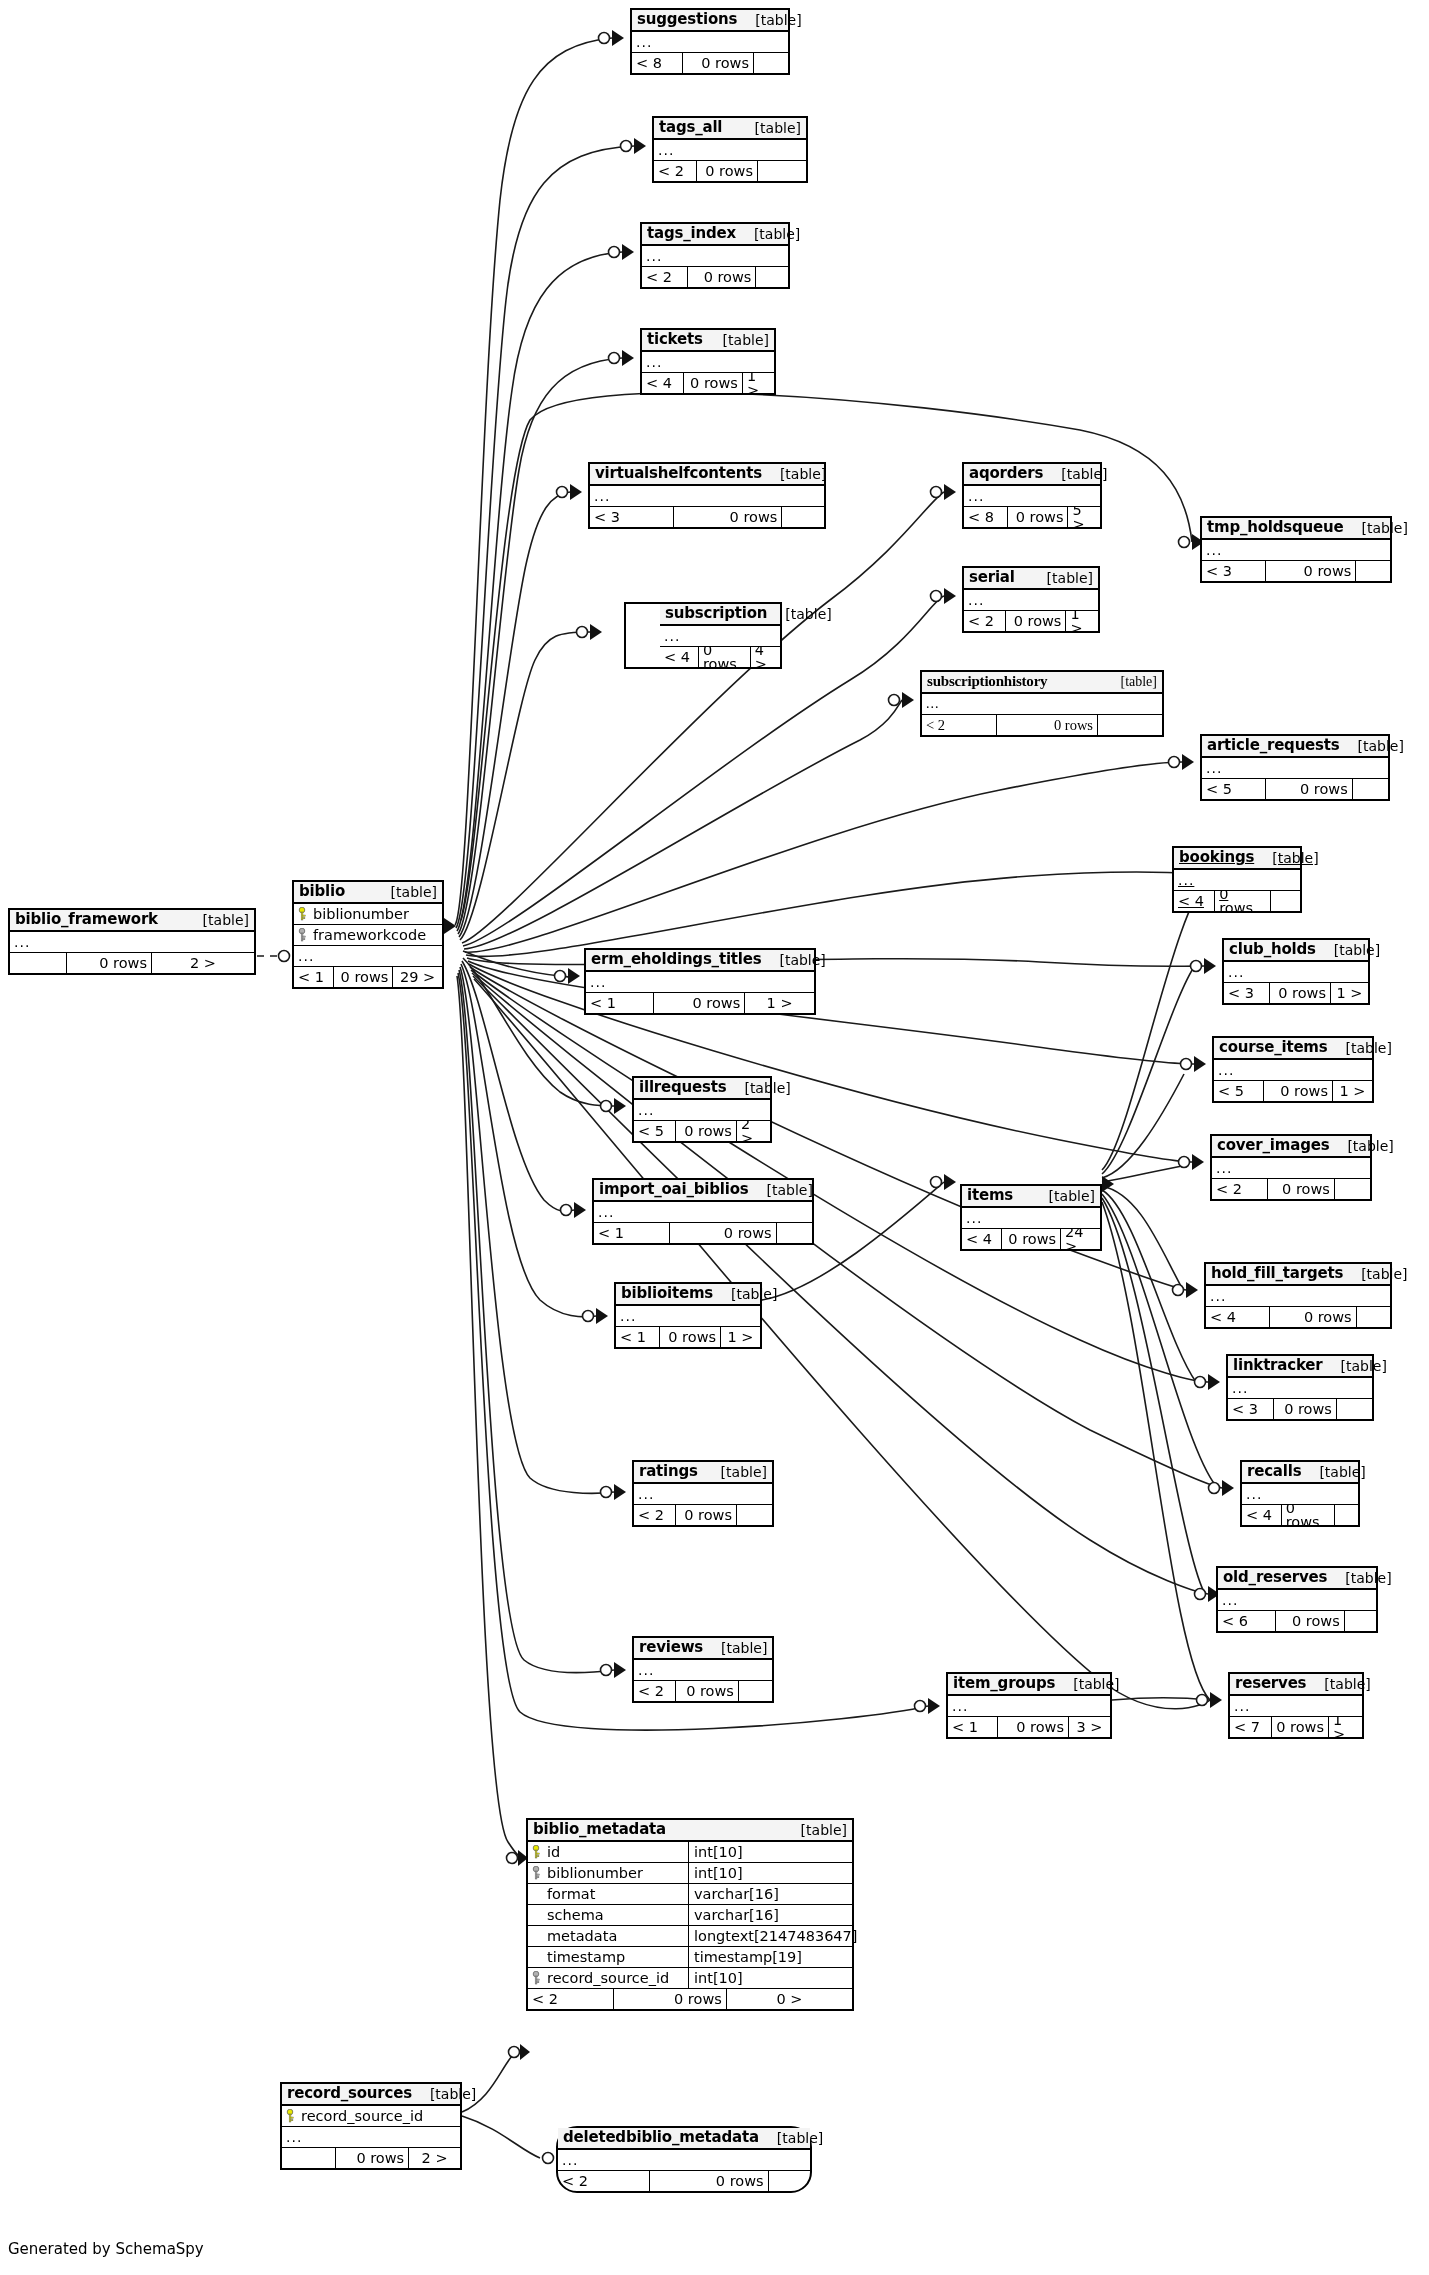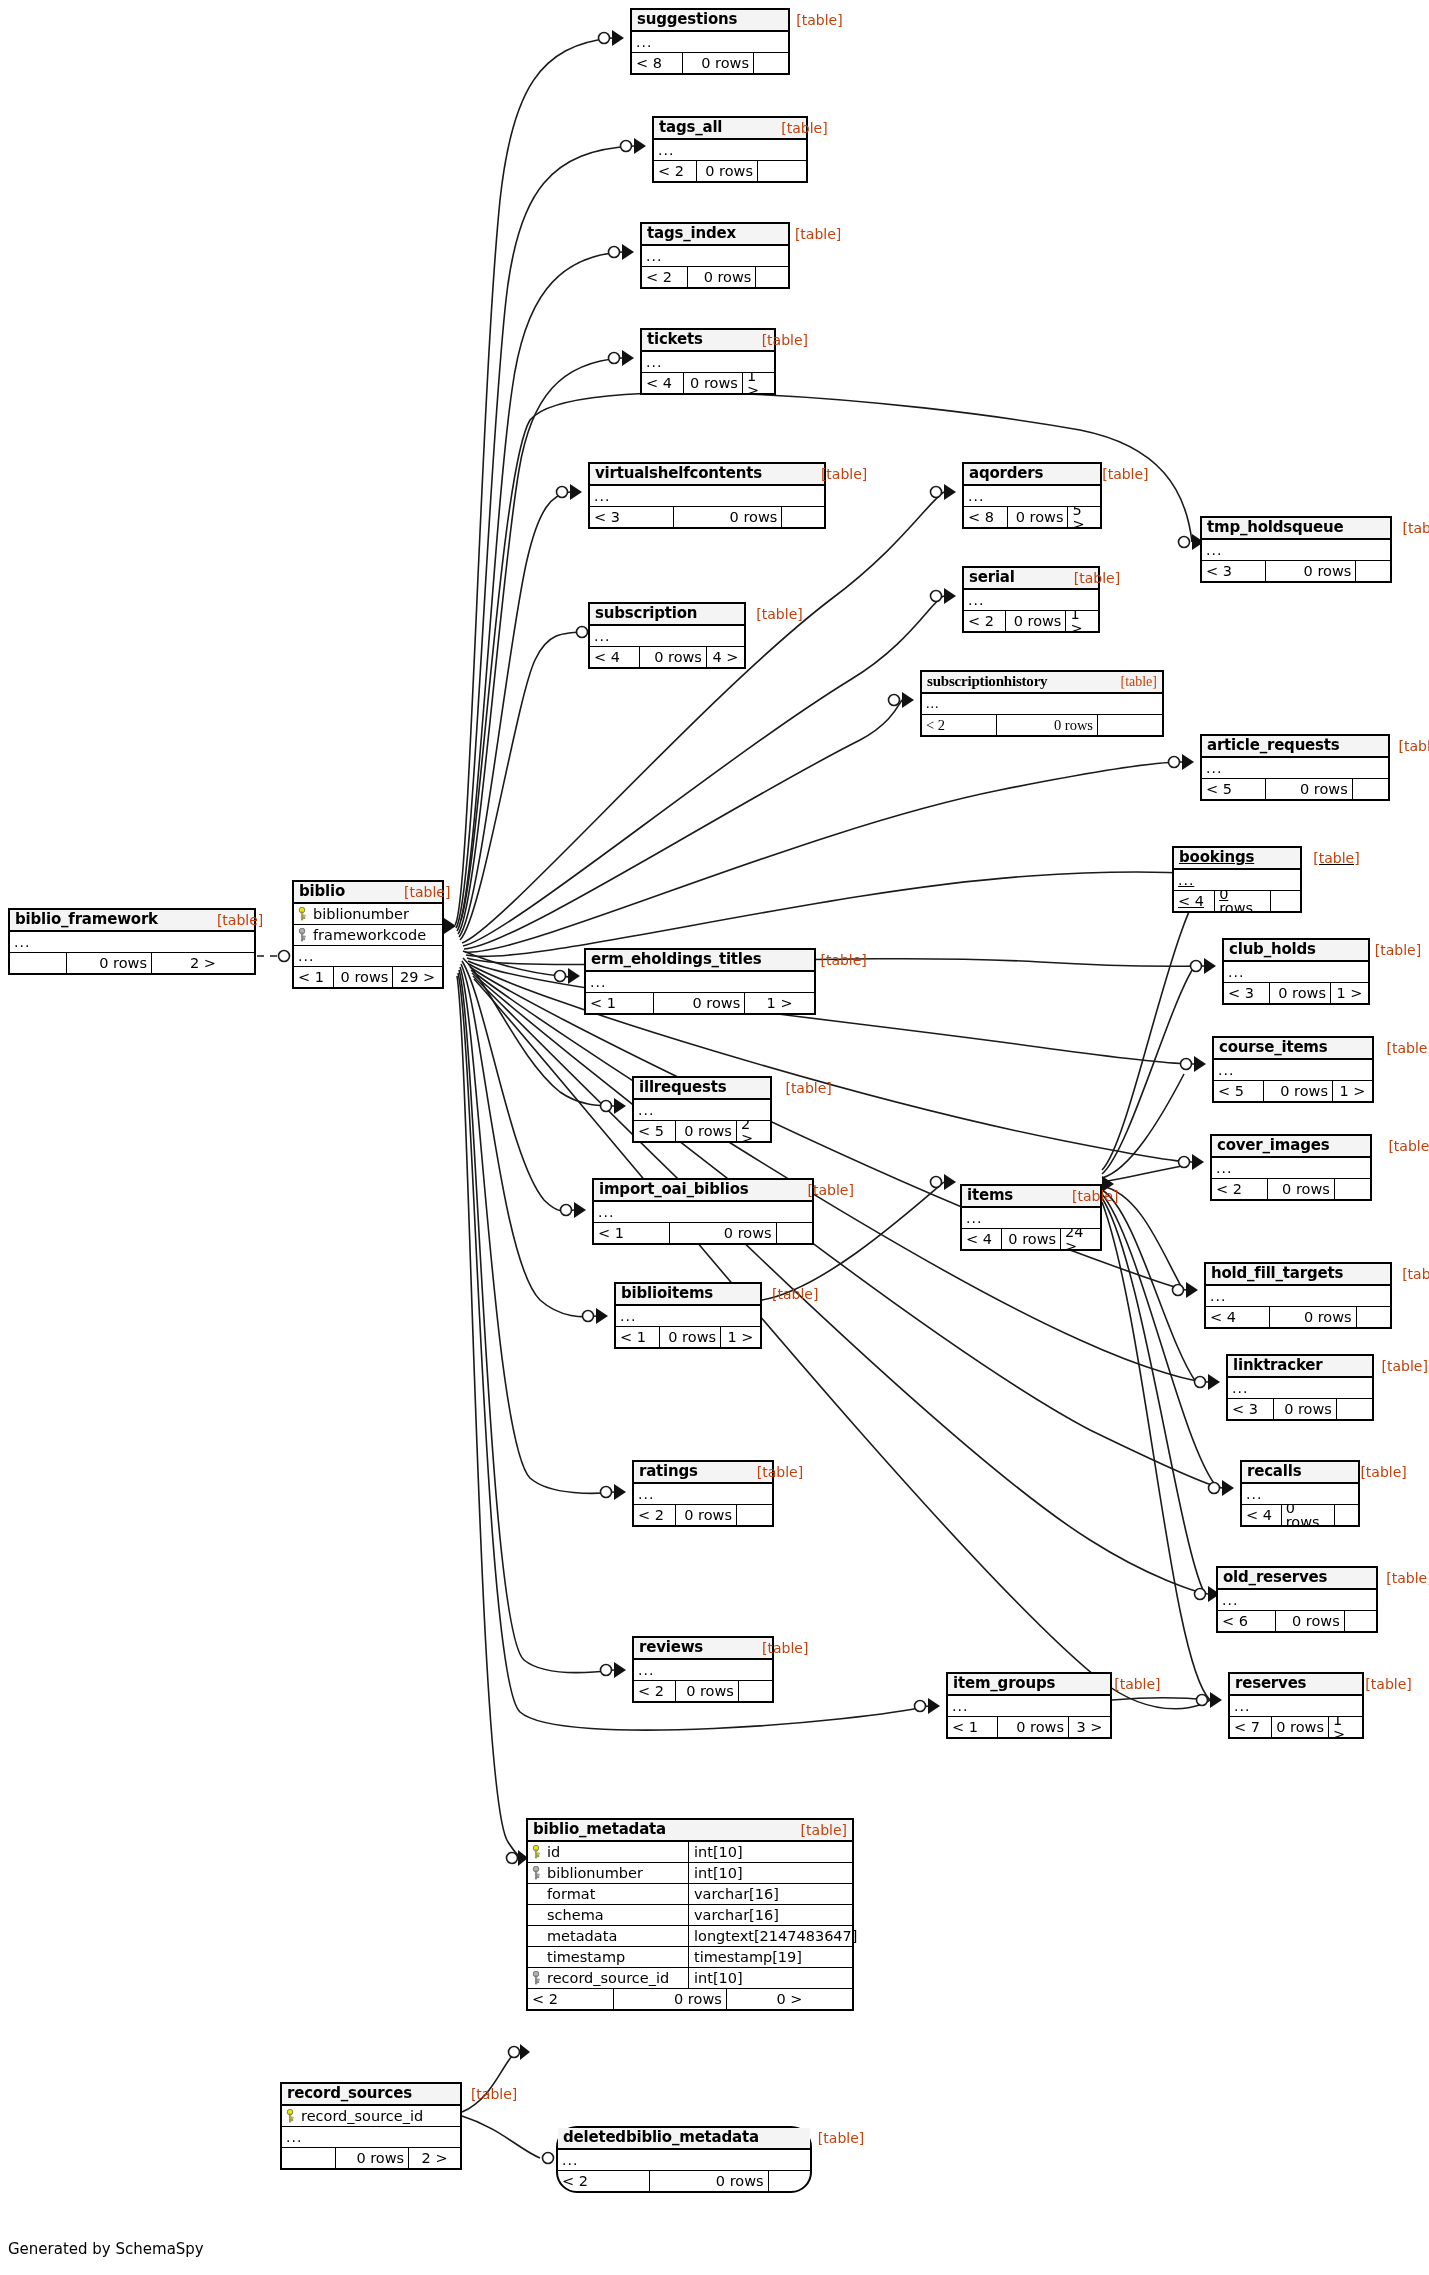--- a/index.html
+++ b/index.html
@@ -47,24 +47,23 @@
     height: 22px;
     white-space: nowrap;
     gap: 16px;
   }
   .tbl .hdr .tname {
     font-weight: bold;
     font-size: 15px;
     letter-spacing: -0.2px;
   }
   .tbl .hdr .ttype {
-    color: #c2410c;
+    color: #000000;
     font-size: 14px;
     padding-left: 2px;
-    margin-left: 41px;
   }
   .tbl .col {
     display: flex;
     align-items: center;
     height: 21px;
     border-bottom: 1px solid #000;
     box-sizing: border-box;
     white-space: nowrap;
   }
   .tbl .col .cname {
@@ -376,21 +375,21 @@
           <span class="tname">serial</span>
           <span class="ttype">[table]</span>
         </div>
         <div class="ellip">...</div>
         <div class="foot">
           <div class="f-left" style="width: 42px;">&lt; 2</div>
           <div class="f-mid" style="width: 62px;">0 rows</div>
           <div class="f-right centered" style="width: 32px; flex: 1 1 auto;">1 &gt;</div>
         </div>
       </div>
-      <div class="tbl" style="left: 588px; top: 602px; width: 158px;">
+      <div class="tbl" style="left: 624px; top: 602px; width: 158px; padding-left: 34px;">
         <div class="hdr">
           <span class="tname">subscription</span>
           <span class="ttype">[table]</span>
         </div>
         <div class="ellip">...</div>
         <div class="foot">
           <div class="f-left" style="width: 50px;">&lt; 4</div>
           <div class="f-mid" style="width: 70px;">0 rows</div>
           <div class="f-right centered" style="width: 38px; flex: 1 1 auto;">4 &gt;</div>
         </div>

